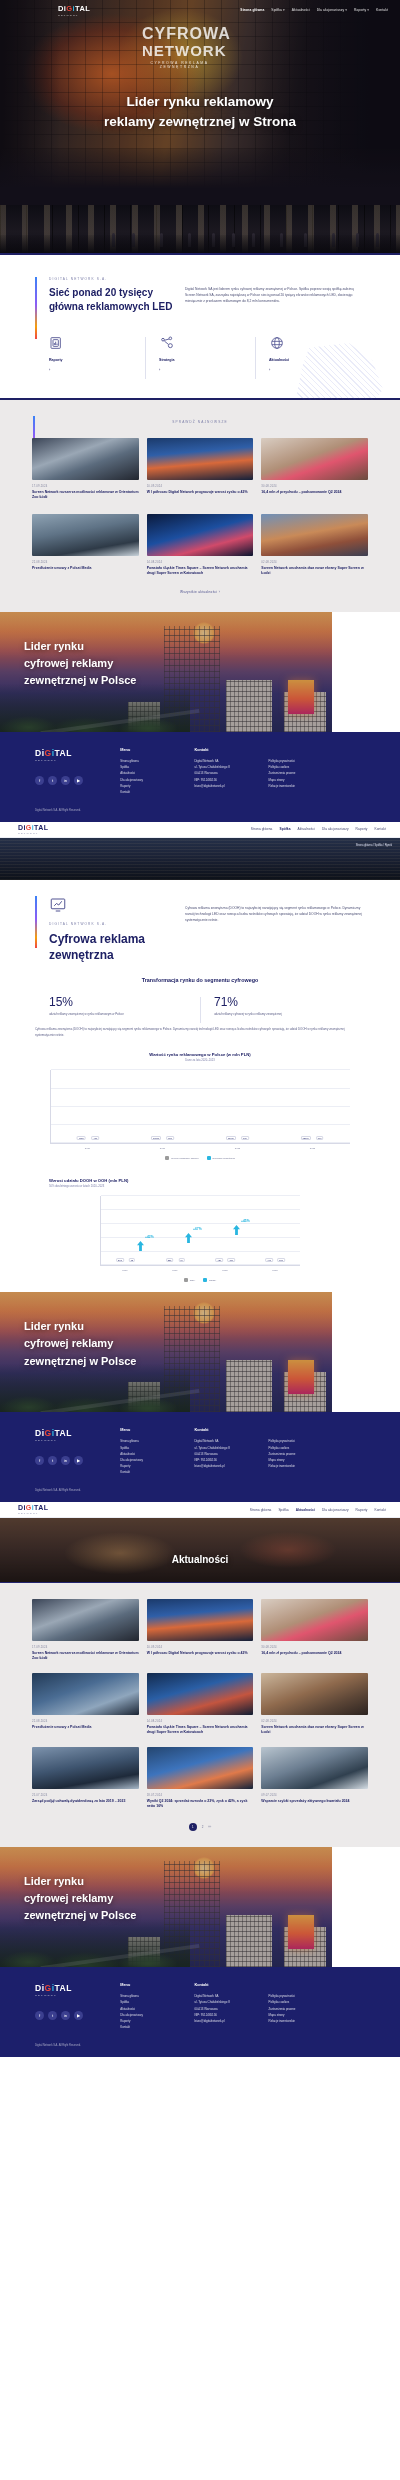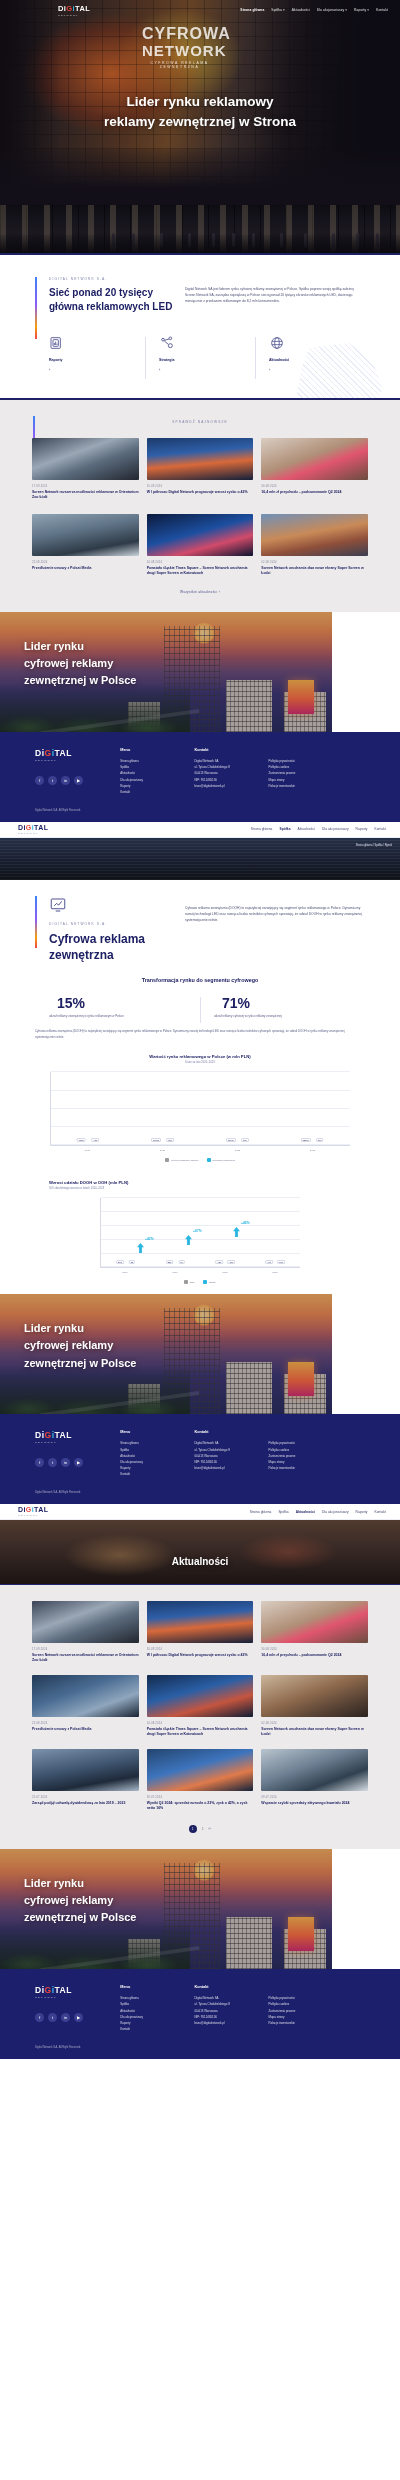--- a/index.html
+++ b/index.html
@@ -214,21 +214,21 @@
     color:#fff; font-size:8.5px; font-weight:700; text-shadow:0 1px 4px rgba(0,0,0,.6); }
   .mkt-hero .pill { position:absolute; right:8px; top:6px; font-size:2.6px; color:#e4e6f5; }
 
   
   .sec-mkt { width:400px; background:#fff; padding:16px 0 10px; }
   .mkt-inner { width:330px; margin:0 auto; position:relative; display:flex; }
   .mkt-icon { width:18px; height:18px; margin-bottom:8px; color:#4c4f8f; }
   .pct-row { width:330px; margin:12px auto 0; display:flex; }
   .pct { flex:1; padding-left:14px; position:relative; }
   .pct + .pct::before{content:"";position:absolute;left:0;top:2px;width:1px;height:26px;background:#dfe1ee;}
-  .pct .big { font-size:14px; font-weight:700; color:#1e2064;margin-left:8px; }
+  .pct .big { font-size:12px; font-weight:400; color:#1e2064; }
   .pct .sm { font-size:2.9px; color:#5b5e86; line-height:1.7; margin-top:3px; }
   .mkt-sub { width:330px; margin:14px auto 0; text-align:center; font-size:5.4px; font-weight:700; color:#1e2064; }
   .mkt-para { width:330px; margin:10px auto 0; font-size:2.9px; line-height:1.95; color:#5b5e86; }
 
   
   .chart-wrap { width:330px; margin:14px auto 0; }
   .chart-title { font-size:4.2px; font-weight:700; color:#1e2064; text-align:center; margin-bottom:2px; }
   .chart-sub { font-size:2.7px; color:#7b7ea8; text-align:center; margin-bottom:8px; }
   .chart-box { width:300px; margin:0 auto; height:74px; position:relative; border-left:1px solid #d7d9e6; border-bottom:1px solid #d7d9e6; }
   .grid-l { position:absolute; left:0; width:100%; height:1px; background:#eceef5; }

